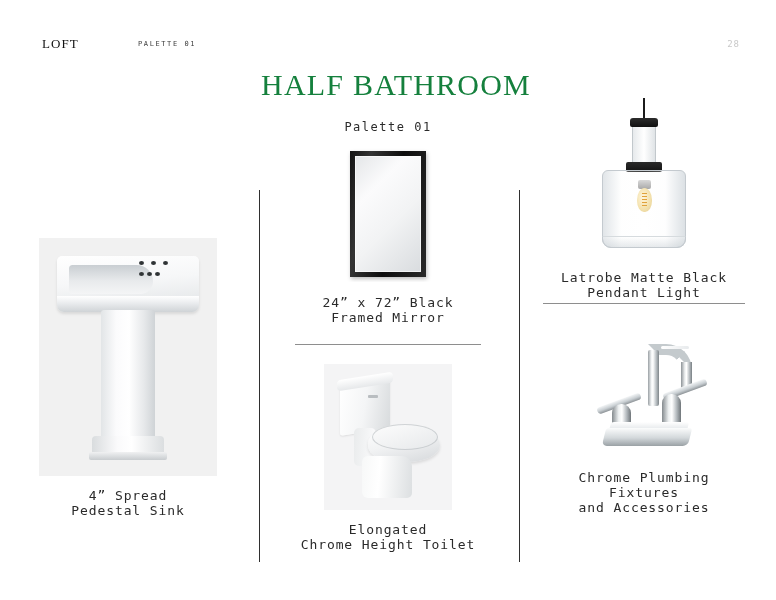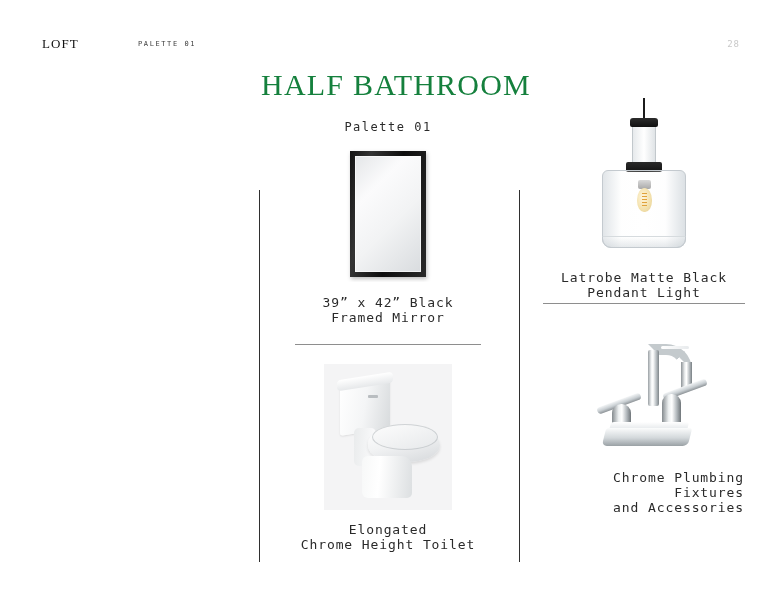--- a/index.html
+++ b/index.html
@@ -396,49 +396,68 @@
     transform: skewX(-14deg);
   }
   .f-plate-top {
     position: absolute;
     left: 66px; top: 92px;
     width: 78px; height: 9px;
     background: linear-gradient(180deg,#ffffff,#dfe3e6);
     border-radius: 3px;
     transform: skewX(-14deg);
   }
-  #faucet-caption { margin-top: 14px; text-align: right; }
+  #faucet-caption { margin-top: 14px; }
 </style>
 </head>
 <body>
 
 <div class="page">
 
   <div class="header">
     <div class="brand">LOFT</div>
     <div class="header-palette">PALETTE 01</div>
     <div class="page-number">28</div>
   </div>
 
   <h1 class="title">HALF BATHROOM</h1>
   <div class="subtitle">Palette 01</div>
 
   <div class="v-divider left"></div>
   <div class="v-divider right"></div>
   <div class="h-divider center"></div>
   <div class="h-divider rightc"></div>
 
+  <div class="product" id="sink-block">
+    <div class="photo" id="sink-photo">
+      <div class="sink-basin">
+        <div class="sink-bowl"></div>
+        <div class="sink-rim"></div>
+        <div class="sink-hole" style="left:82px;top:5px;"></div>
+        <div class="sink-hole" style="left:94px;top:5px;"></div>
+        <div class="sink-hole" style="left:106px;top:5px;"></div>
+        <div class="sink-hole" style="left:82px;top:16px;"></div>
+        <div class="sink-hole" style="left:90px;top:16px;"></div>
+        <div class="sink-hole" style="left:98px;top:16px;"></div>
+      </div>
+      <div class="sink-pedestal"></div>
+      <div class="sink-foot"></div>
+      <div class="sink-foot-base"></div>
+    </div>
+    <div class="caption" id="sink-caption">4” Spread
+Pedestal Sink</div>
+  </div>
 
   <div class="product" id="mirror-block">
     <div class="photo" id="mirror-photo">
       <div class="mirror-frame">
         <div class="mirror-glass"></div>
       </div>
     </div>
-    <div class="caption" id="mirror-caption">39” x 42” Black
+    <div class="caption" id="mirror-caption">24” x 72” Black
 Framed Mirror</div>
   </div>
 
   <div class="product" id="toilet-block">
     <div class="photo" id="toilet-photo">
       <div class="t-tank"></div>
       <div class="t-tank-lid"></div>
       <div class="t-handle"></div>
       <div class="t-neck"></div>
       <div class="t-bowl"></div>

